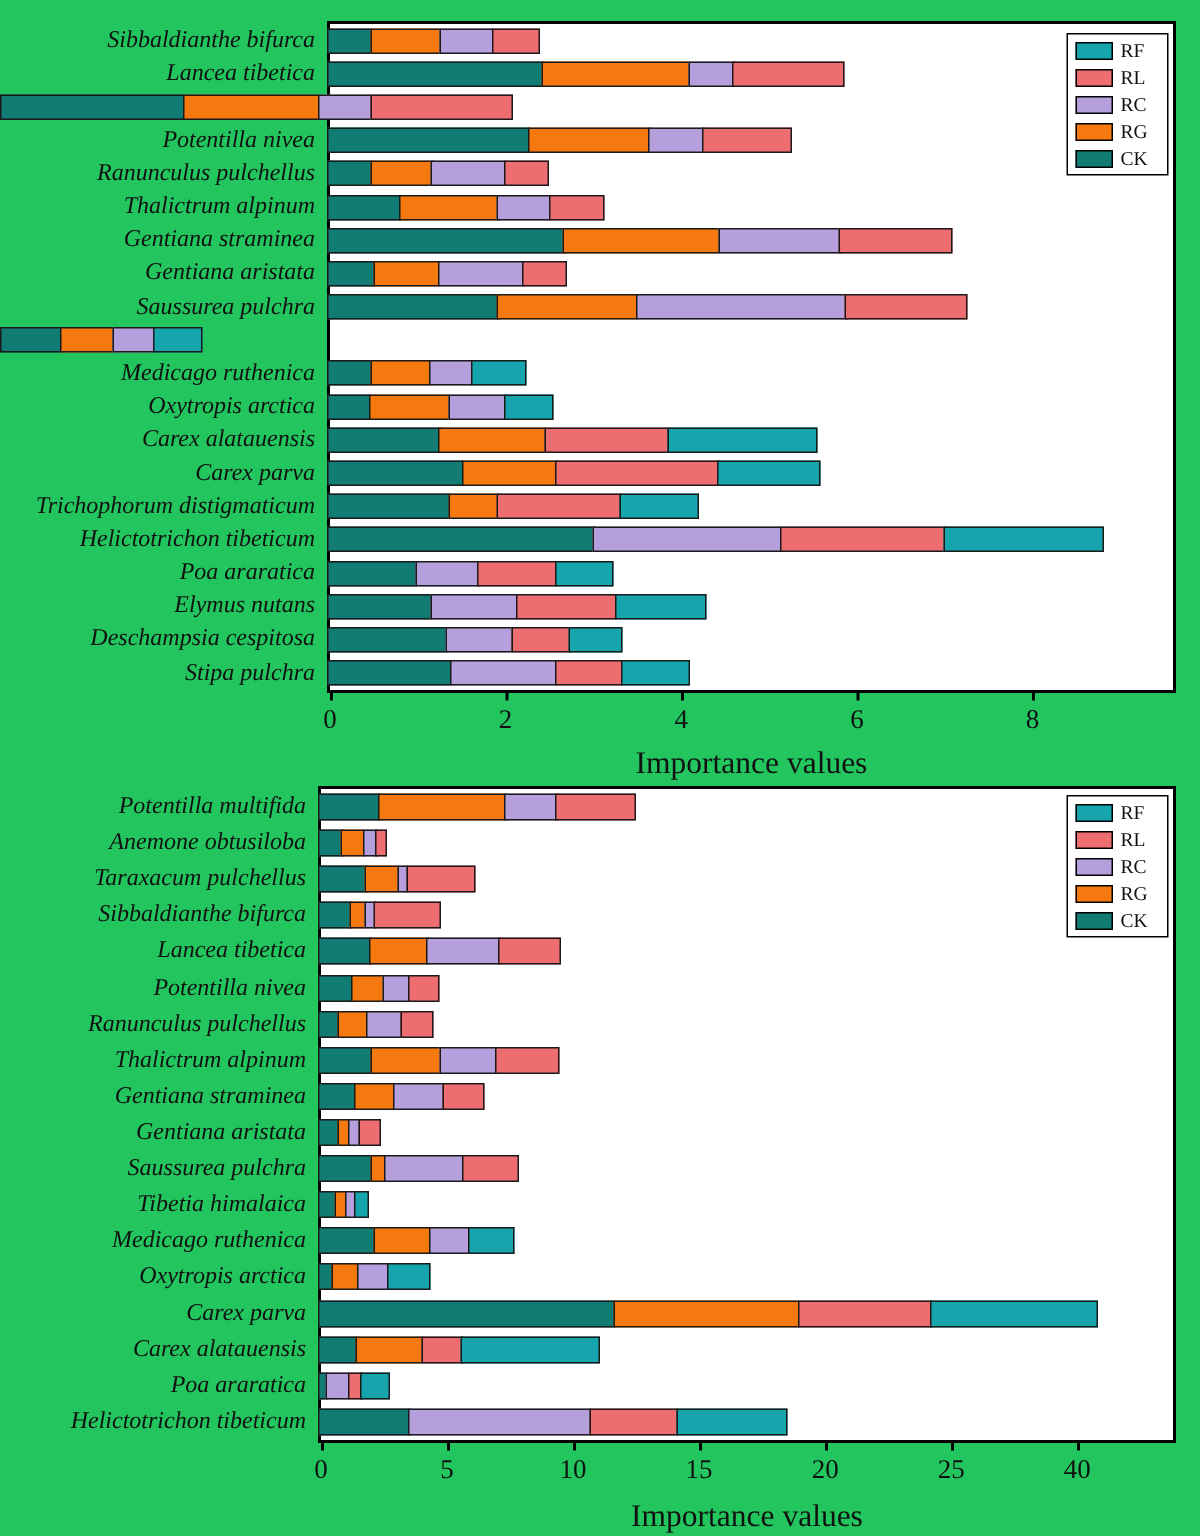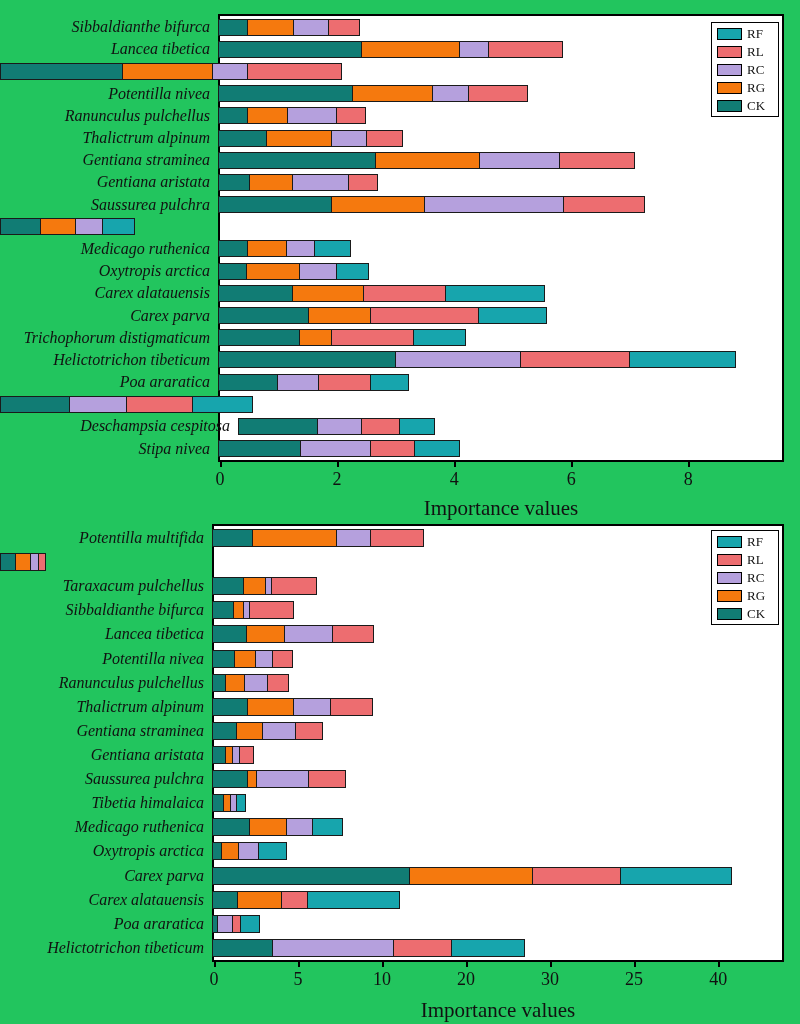--- a/index.html
+++ b/index.html
@@ -176,38 +176,39 @@
         <div class="row" style="height: 17px;">
           <div class="rowlabel" style="width: 210px; padding-right: 8px;">Poa araratica</div>
           <div class="track">
             <div class="seg" style="width: 60.2979px; background: rgb(17, 124, 116);"></div>
             <div class="seg" style="width: 42.7354px; background: rgb(181, 160, 221);"></div>
             <div class="seg" style="width: 52.6875px; background: rgb(237, 109, 112);"></div>
             <div class="seg" style="width: 39.2229px; background: rgb(23, 165, 173);"></div>
           </div>
         </div>
         <div class="row" style="height: 17px;">
+          <div class="rowlabel" style="width: 210px; padding-right: 8px;">Elymus nutans</div>
           <div class="track">
             <div class="seg" style="width: 70.25px; background: rgb(17, 124, 116);"></div>
             <div class="seg" style="width: 58.5417px; background: rgb(181, 160, 221);"></div>
             <div class="seg" style="width: 67.3229px; background: rgb(237, 109, 112);"></div>
             <div class="seg" style="width: 61.4688px; background: rgb(23, 165, 173);"></div>
           </div>
         </div>
-        <div class="row" style="height: 17px; margin-left: 20px;">
+        <div class="row" style="height: 17px;">
           <div class="rowlabel" style="width: 210px; padding-right: 8px;">Deschampsia cespitosa</div>
           <div class="track">
             <div class="seg" style="width: 80.7875px; background: rgb(17, 124, 116);"></div>
             <div class="seg" style="width: 45.0771px; background: rgb(181, 160, 221);"></div>
             <div class="seg" style="width: 39.8083px; background: rgb(237, 109, 112);"></div>
             <div class="seg" style="width: 35.7104px; background: rgb(23, 165, 173);"></div>
           </div>
         </div>
         <div class="row" style="height: 17px;">
-          <div class="rowlabel" style="width: 210px; padding-right: 8px;">Stipa nivea</div>
+          <div class="rowlabel" style="width: 210px; padding-right: 8px;">Stipa pulchra</div>
           <div class="track">
             <div class="seg" style="width: 83.1292px; background: rgb(17, 124, 116);"></div>
             <div class="seg" style="width: 72.0062px; background: rgb(181, 160, 221);"></div>
             <div class="seg" style="width: 45.0771px; background: rgb(237, 109, 112);"></div>
             <div class="seg" style="width: 46.2479px; background: rgb(23, 165, 173);"></div>
           </div>
         </div>
       </div>
       <div class="tickmark" style="left: 220px; top: 462px; height: 5px;"></div>
       <div class="ticklabel" style="left: 220px; top: 469px;">0</div>
@@ -249,20 +250,21 @@
         <div class="row" style="height: 18px;">
           <div class="rowlabel" style="width: 204px; padding-right: 8px;">Potentilla multifida</div>
           <div class="track">
             <div class="seg" style="width: 41.6757px; background: rgb(17, 124, 116);"></div>
             <div class="seg" style="width: 85.5361px; background: rgb(245, 121, 14);"></div>
             <div class="seg" style="width: 35.458px; background: rgb(181, 160, 221);"></div>
             <div class="seg" style="width: 53.271px; background: rgb(237, 109, 112);"></div>
           </div>
         </div>
         <div class="row" style="height: 18px;">
+          <div class="rowlabel" style="width: 204px; padding-right: 8px;">Anemone obtusiloba</div>
           <div class="track">
             <div class="seg" style="width: 16.6367px; background: rgb(17, 124, 116);"></div>
             <div class="seg" style="width: 15.7964px; background: rgb(245, 121, 14);"></div>
             <div class="seg" style="width: 9.91479px; background: rgb(181, 160, 221);"></div>
             <div class="seg" style="width: 7.89822px; background: rgb(237, 109, 112);"></div>
           </div>
         </div>
         <div class="row" style="height: 18px;">
           <div class="rowlabel" style="width: 204px; padding-right: 8px;">Taraxacum pulchellus</div>
           <div class="track">
@@ -408,23 +410,23 @@
           </div>
         </div>
       </div>
       <div class="tickmark" style="left: 214px; top: 450px; height: 5px;"></div>
       <div class="ticklabel" style="left: 214px; top: 457px;">0</div>
       <div class="tickmark" style="left: 298.024px; top: 450px; height: 5px;"></div>
       <div class="ticklabel" style="left: 298.024px; top: 457px;">5</div>
       <div class="tickmark" style="left: 382.047px; top: 450px; height: 5px;"></div>
       <div class="ticklabel" style="left: 382.047px; top: 457px;">10</div>
       <div class="tickmark" style="left: 466.071px; top: 450px; height: 5px;"></div>
-      <div class="ticklabel" style="left: 466.071px; top: 457px;">20</div>
+      <div class="ticklabel" style="left: 466.071px; top: 457px;">15</div>
       <div class="tickmark" style="left: 550.095px; top: 450px; height: 5px;"></div>
-      <div class="ticklabel" style="left: 550.095px; top: 457px;">30</div>
+      <div class="ticklabel" style="left: 550.095px; top: 457px;">20</div>
       <div class="tickmark" style="left: 634.118px; top: 450px; height: 5px;"></div>
       <div class="ticklabel" style="left: 634.118px; top: 457px;">25</div>
       <div class="tickmark" style="left: 718.142px; top: 450px; height: 5px;"></div>
       <div class="ticklabel" style="left: 718.142px; top: 457px;">40</div>
       <div class="xlabel" style="left: 498px; top: 486px;">Importance values</div>
       <div class="legend" style="left: 711px; top: 18px; width: 68px; height: 95px;">
         <div class="lgitem">
           <div class="lgswatch" style="background: rgb(23, 165, 173);"></div>
           <div class="lglabel">RF</div>
         </div>

